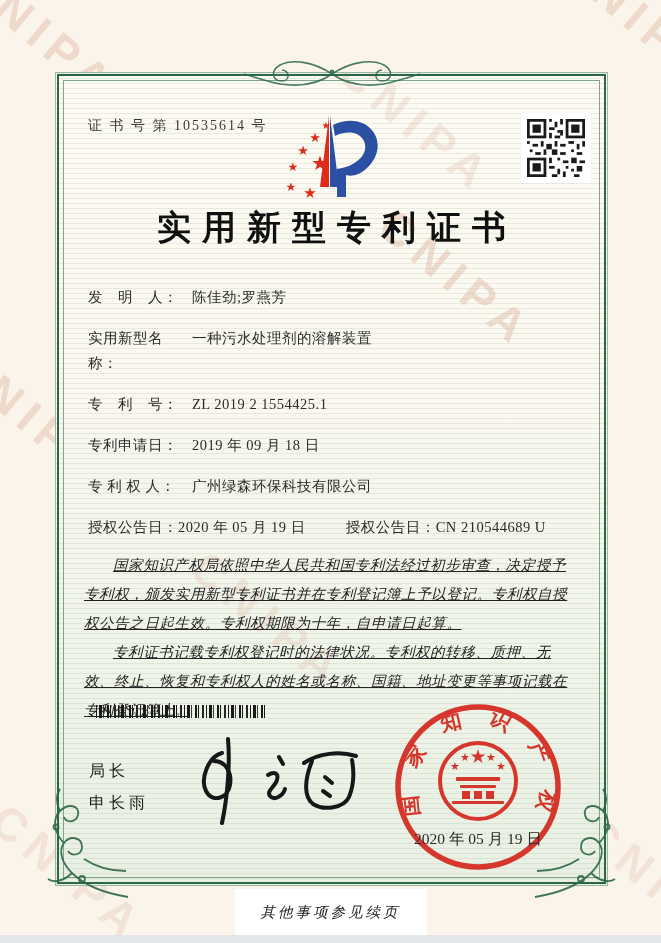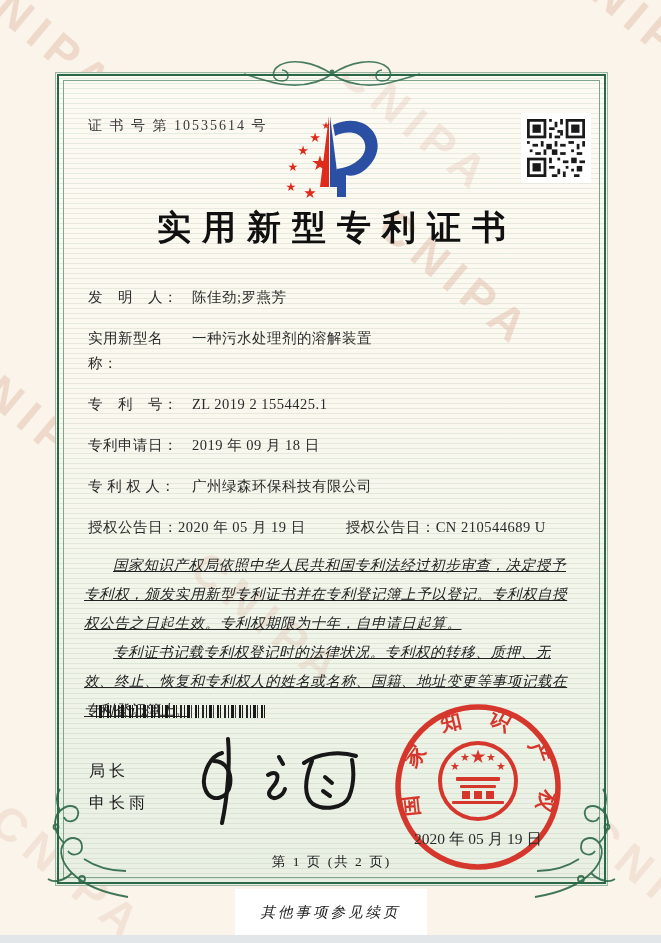--- a/index.html
+++ b/index.html
@@ -280,20 +280,19 @@
               <rect x="70" y="90" width="8" height="8"></rect>
               <rect x="82" y="90" width="8" height="8"></rect>
               <rect x="94" y="90" width="8" height="8"></rect>
               <rect x="60" y="100" width="52" height="3" rx="1"></rect>
             </g>
           </g>
         </g>
         <text x="86" y="143" text-anchor="middle" font-size="15.5" fill="#2a2a2a" font-family="Liberation Serif, serif">2020 年 05 月 19 日</text>
       </svg>
 
-      <div class="page-no">第 1 页 (共 2 页)</div>
     </div>
   </div>
 
   <div class="cont-note">其他事项参见续页</div>
 
   <div class="bottom-strip"></div>
 </div>
 
 </body></html>

